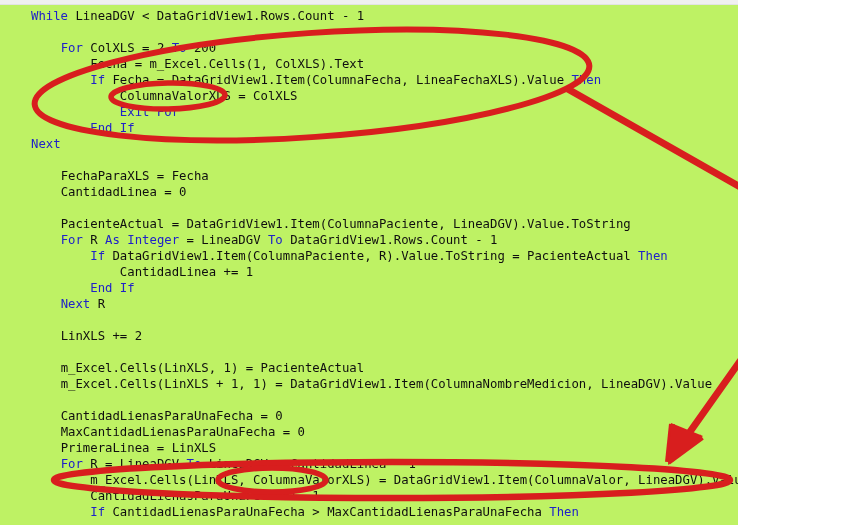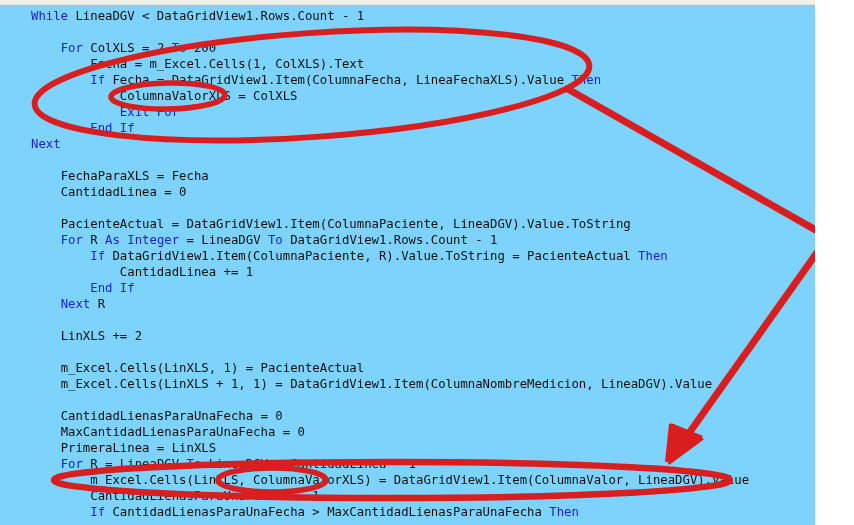--- a/index.html
+++ b/index.html
@@ -2,23 +2,23 @@
 <html><head>
 <meta charset="utf-8">
 <style>
   html, body {
     margin: 0;
     padding: 0;
     background: #ffffff;
   }
   #screen {
     position: relative;
-    width: 815px;
+    width: 738px;
     height: 525px;
-    background: #7dd3fc;
+    background: #bef264;
     overflow: hidden;
     font-family: "DejaVu Sans Mono", "Liberation Mono", monospace;
   }
   
   #top-edge {
     position: absolute;
     left: 0; top: 0;
     width: 854px;
     height: 5px;
     background: #f0f0f0;

